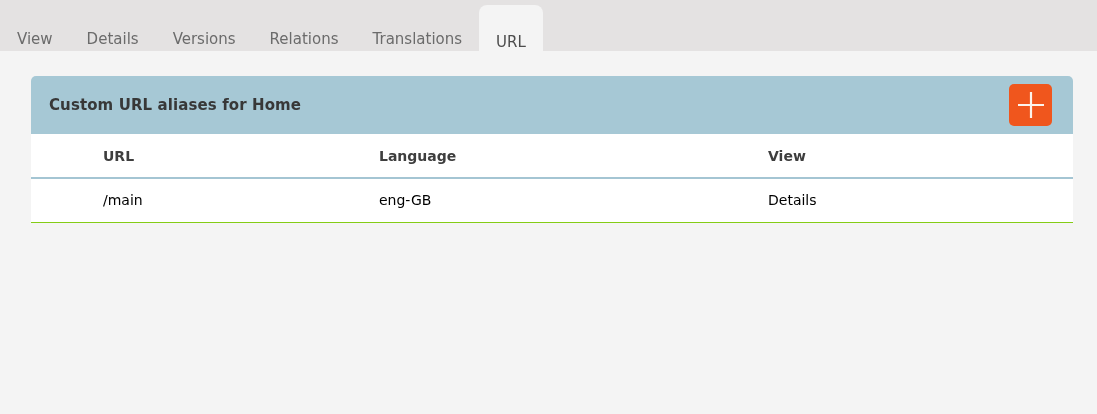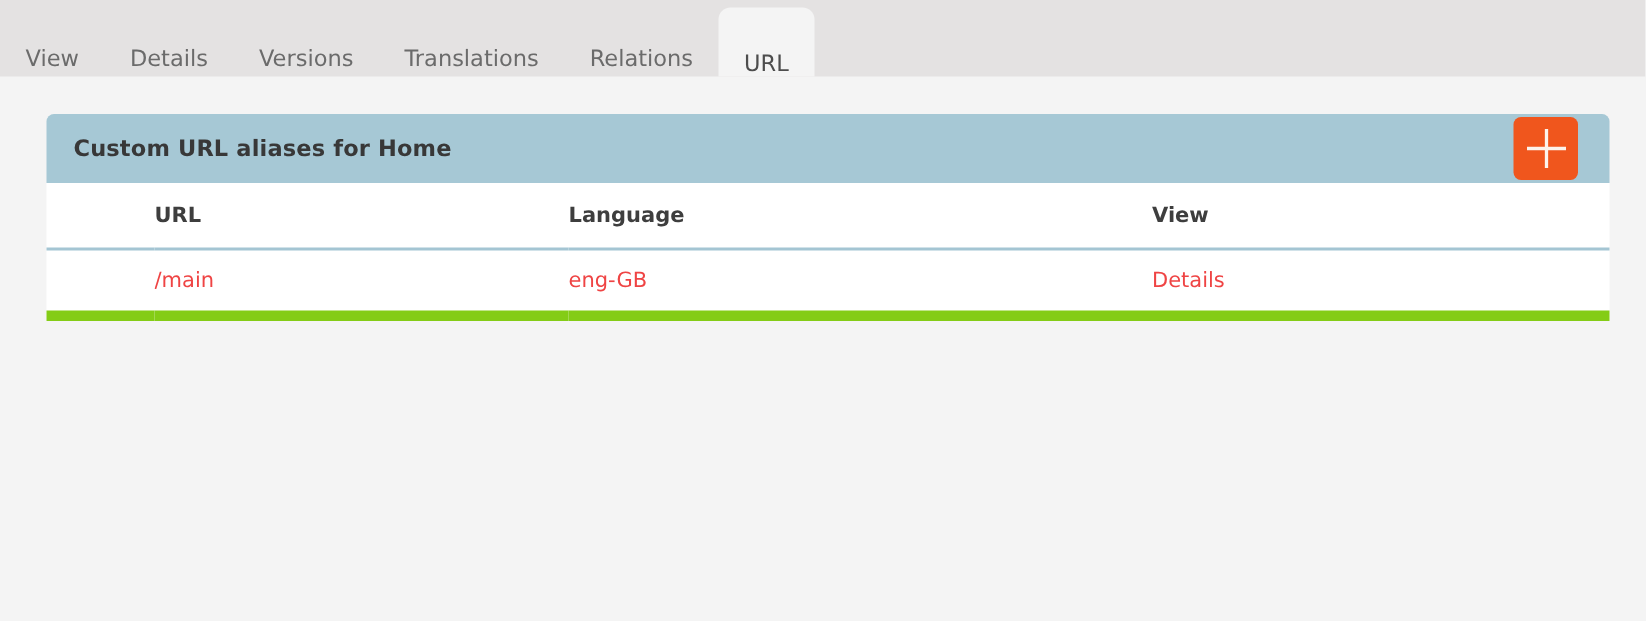--- a/index.html
+++ b/index.html
@@ -37,21 +37,21 @@
   }
 
   
   .page { padding: 25px 24px 0 31px; }
 
   .panel { margin-bottom: 50px; }
   .panel:last-child { margin-bottom: 0; }
 
   .panel-header {
     background: #a6c8d5;
-    height: 46px;
+    height: 58px;
     border-radius: 5px 5px 0 0;
     display: flex;
     align-items: center;
     padding: 0 21px 0 18px;
   }
   .panel-title {
     margin: 0;
     flex: 1;
     font-size: 15px;
     font-weight: bold;
@@ -87,34 +87,34 @@
     white-space: nowrap;
   }
   thead th {
     height: 44px;
     font-weight: bold;
     color: #3e3e3e;
     border-bottom: 2px solid #a4c5d3;
   }
   tbody td {
     height: 44px;
-    color: #ef4444;
-    border-bottom: 7px solid #84cc16;
+    color: #000000;
+    border-bottom: 1px solid #84cc16;
   }
   .t2 th, .t2 td { padding-left: 19px; }
 </style>
 </head>
 <body>
 
 <nav class="tab-bar">
   <div class="tab">View</div>
   <div class="tab">Details</div>
   <div class="tab">Versions</div>
+  <div class="tab">Relations</div>
   <div class="tab">Translations</div>
-  <div class="tab">Relations</div>
   <div class="tab active">URL</div>
 </nav>
 
 <main class="page">
 
   <section class="panel">
     <header class="panel-header">
       <h2 class="panel-title">Custom URL aliases for Home</h2>
       <button class="add-btn">
         <span style="display:flex;">

